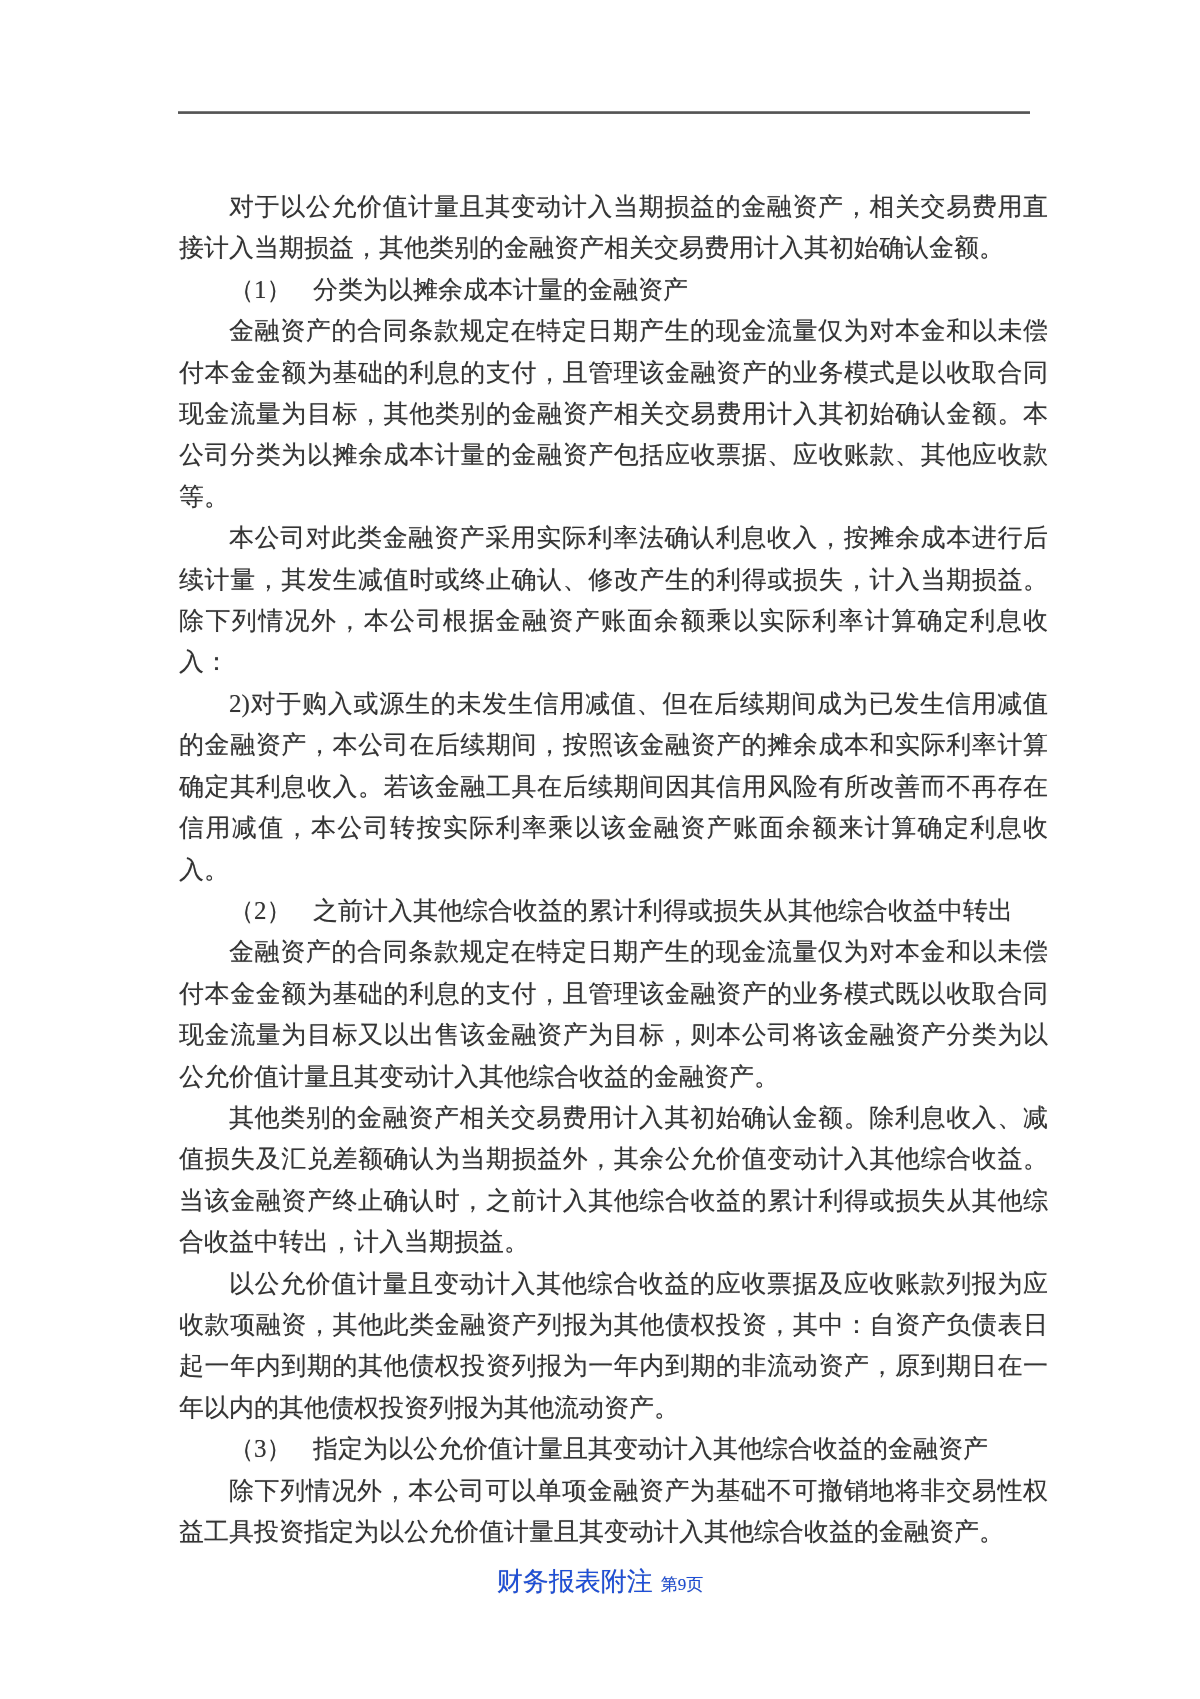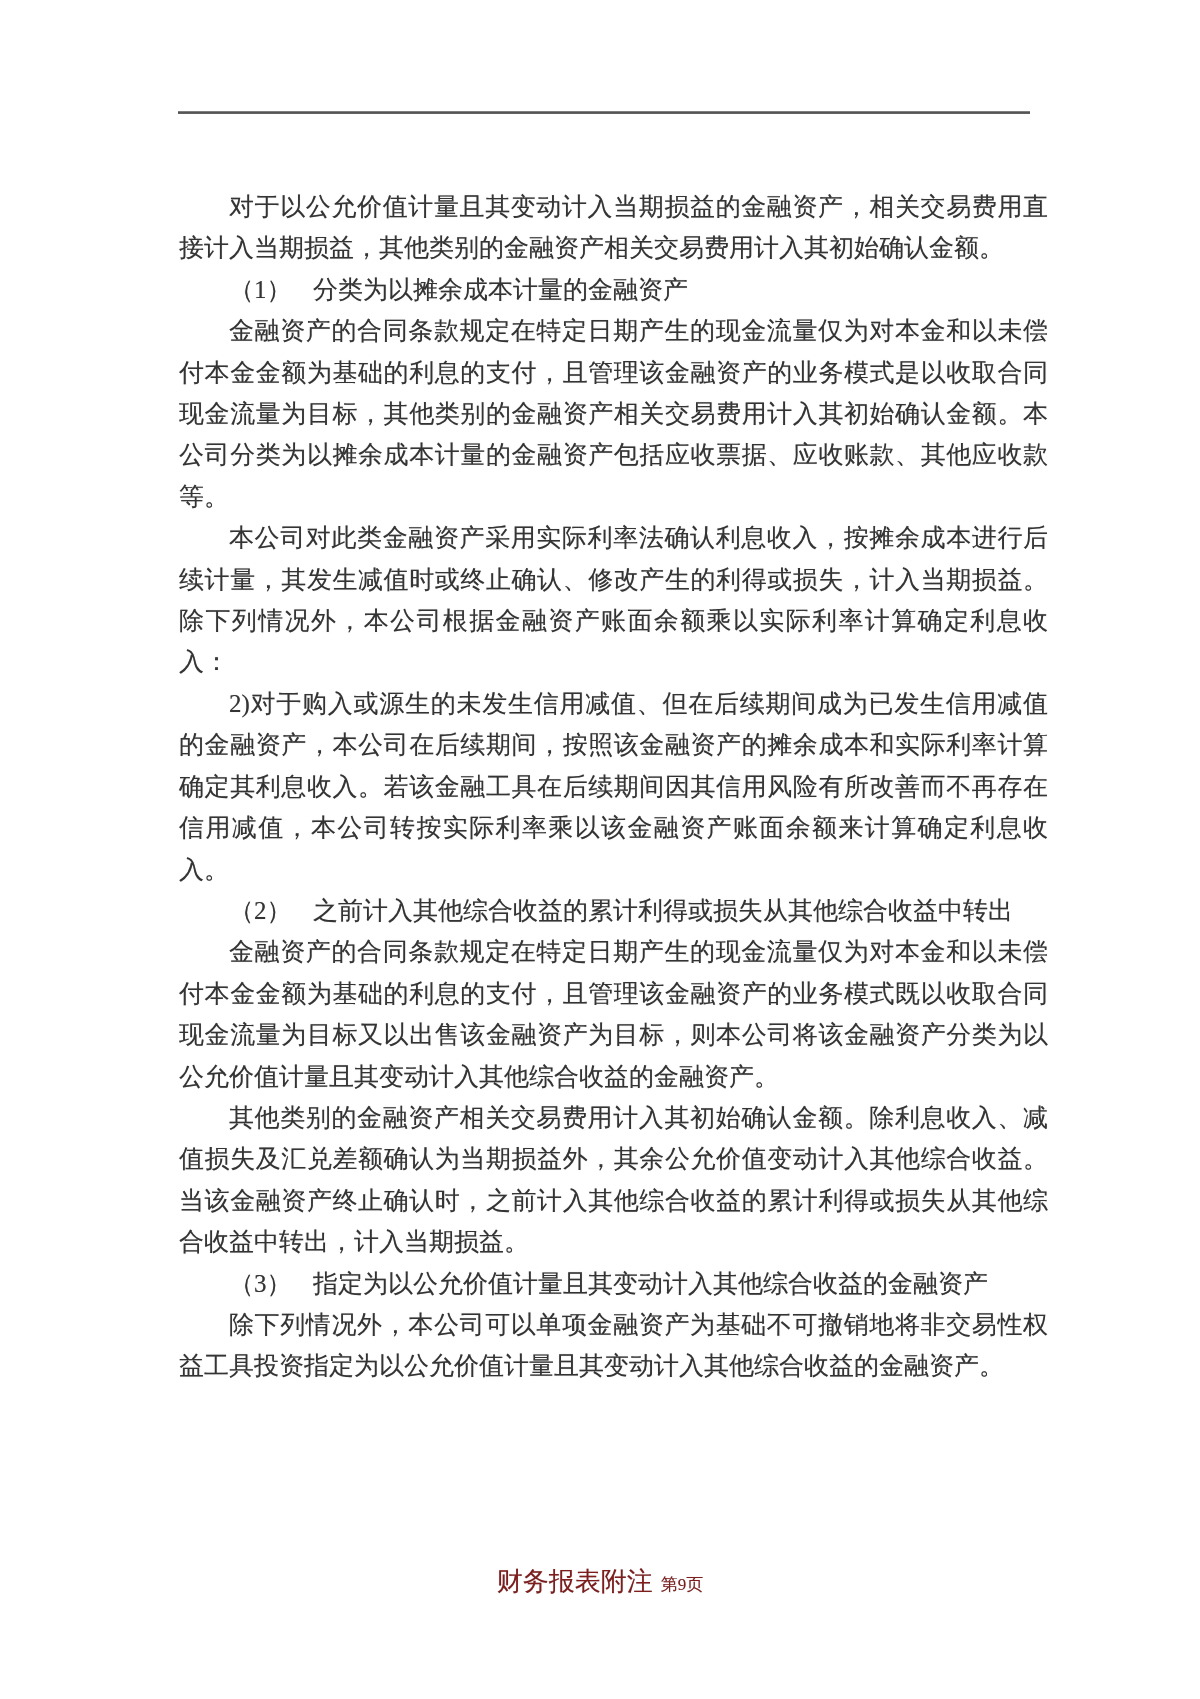--- a/index.html
+++ b/index.html
@@ -50,21 +50,21 @@
     width: 84px;
     text-indent: 0;
   }
   
   .footer {
     position: absolute;
     left: 0;
     top: 1566px;
     width: 100%;
     text-align: center;
-    color: #7f1d1d;
+    color: #1d4ed8;
     text-shadow: 0 0 0.7px rgba(80, 80, 80, 0.5);
     line-height: 32px;
   }
   .footer-title {
     font-size: 26px;
   }
   .footer-page {
     font-size: 17px;
     margin-left: 8px;
   }
@@ -76,19 +76,20 @@
   <div class="header-rule"></div>
   <div class="content" id="content" style="color: rgb(52, 52, 52);">
       <p>对于以公允价值计量且其变动计入当期损益的金融资产，相关交易费用直接计入当期损益，其他类别的金融资产相关交易费用计入其初始确认金额。</p>
       <p class="heading"><span class="num">（1）</span><span>分类为以摊余成本计量的金融资产</span></p>
       <p>金融资产的合同条款规定在特定日期产生的现金流量仅为对本金和以未偿付本金金额为基础的利息的支付，且管理该金融资产的业务模式是以收取合同现金流量为目标，其他类别的金融资产相关交易费用计入其初始确认金额。本公司分类为以摊余成本计量的金融资产包括应收票据、应收账款、其他应收款等。</p>
       <p>本公司对此类金融资产采用实际利率法确认利息收入，按摊余成本进行后续计量，其发生减值时或终止确认、修改产生的利得或损失，计入当期损益。除下列情况外，本公司根据金融资产账面余额乘以实际利率计算确定利息收入：</p>
       <p>2)对于购入或源生的未发生信用减值、但在后续期间成为已发生信用减值的金融资产，本公司在后续期间，按照该金融资产的摊余成本和实际利率计算确定其利息收入。若该金融工具在后续期间因其信用风险有所改善而不再存在信用减值，本公司转按实际利率乘以该金融资产账面余额来计算确定利息收入。</p>
       <p class="heading"><span class="num">（2）</span><span>之前计入其他综合收益的累计利得或损失从其他综合收益中转出</span></p>
       <p>金融资产的合同条款规定在特定日期产生的现金流量仅为对本金和以未偿付本金金额为基础的利息的支付，且管理该金融资产的业务模式既以收取合同现金流量为目标又以出售该金融资产为目标，则本公司将该金融资产分类为以公允价值计量且其变动计入其他综合收益的金融资产。</p>
       <p>其他类别的金融资产相关交易费用计入其初始确认金额。除利息收入、减值损失及汇兑差额确认为当期损益外，其余公允价值变动计入其他综合收益。当该金融资产终止确认时，之前计入其他综合收益的累计利得或损失从其他综合收益中转出，计入当期损益。</p>
+      <p>以公允价值计量且变动计入其他综合收益的应收票据及应收账款列报为应收款项融资，其他此类金融资产列报为其他债权投资，其中：自资产负债表日起一年内到期的其他债权投资列报为一年内到期的非流动资产，原到期日在一年以内的其他债权投资列报为其他流动资产。</p>
       <p class="heading"><span class="num">（3）</span><span>指定为以公允价值计量且其变动计入其他综合收益的金融资产</span></p>
       <p>除下列情况外，本公司可以单项金融资产为基础不可撤销地将非交易性权益工具投资指定为以公允价值计量且其变动计入其他综合收益的金融资产。</p>
     </div>
   <div class="footer">
     <span class="footer-title">财务报表附注</span><span class="footer-page">第9页</span>
   </div>
 </div>
 
 </body></html>

